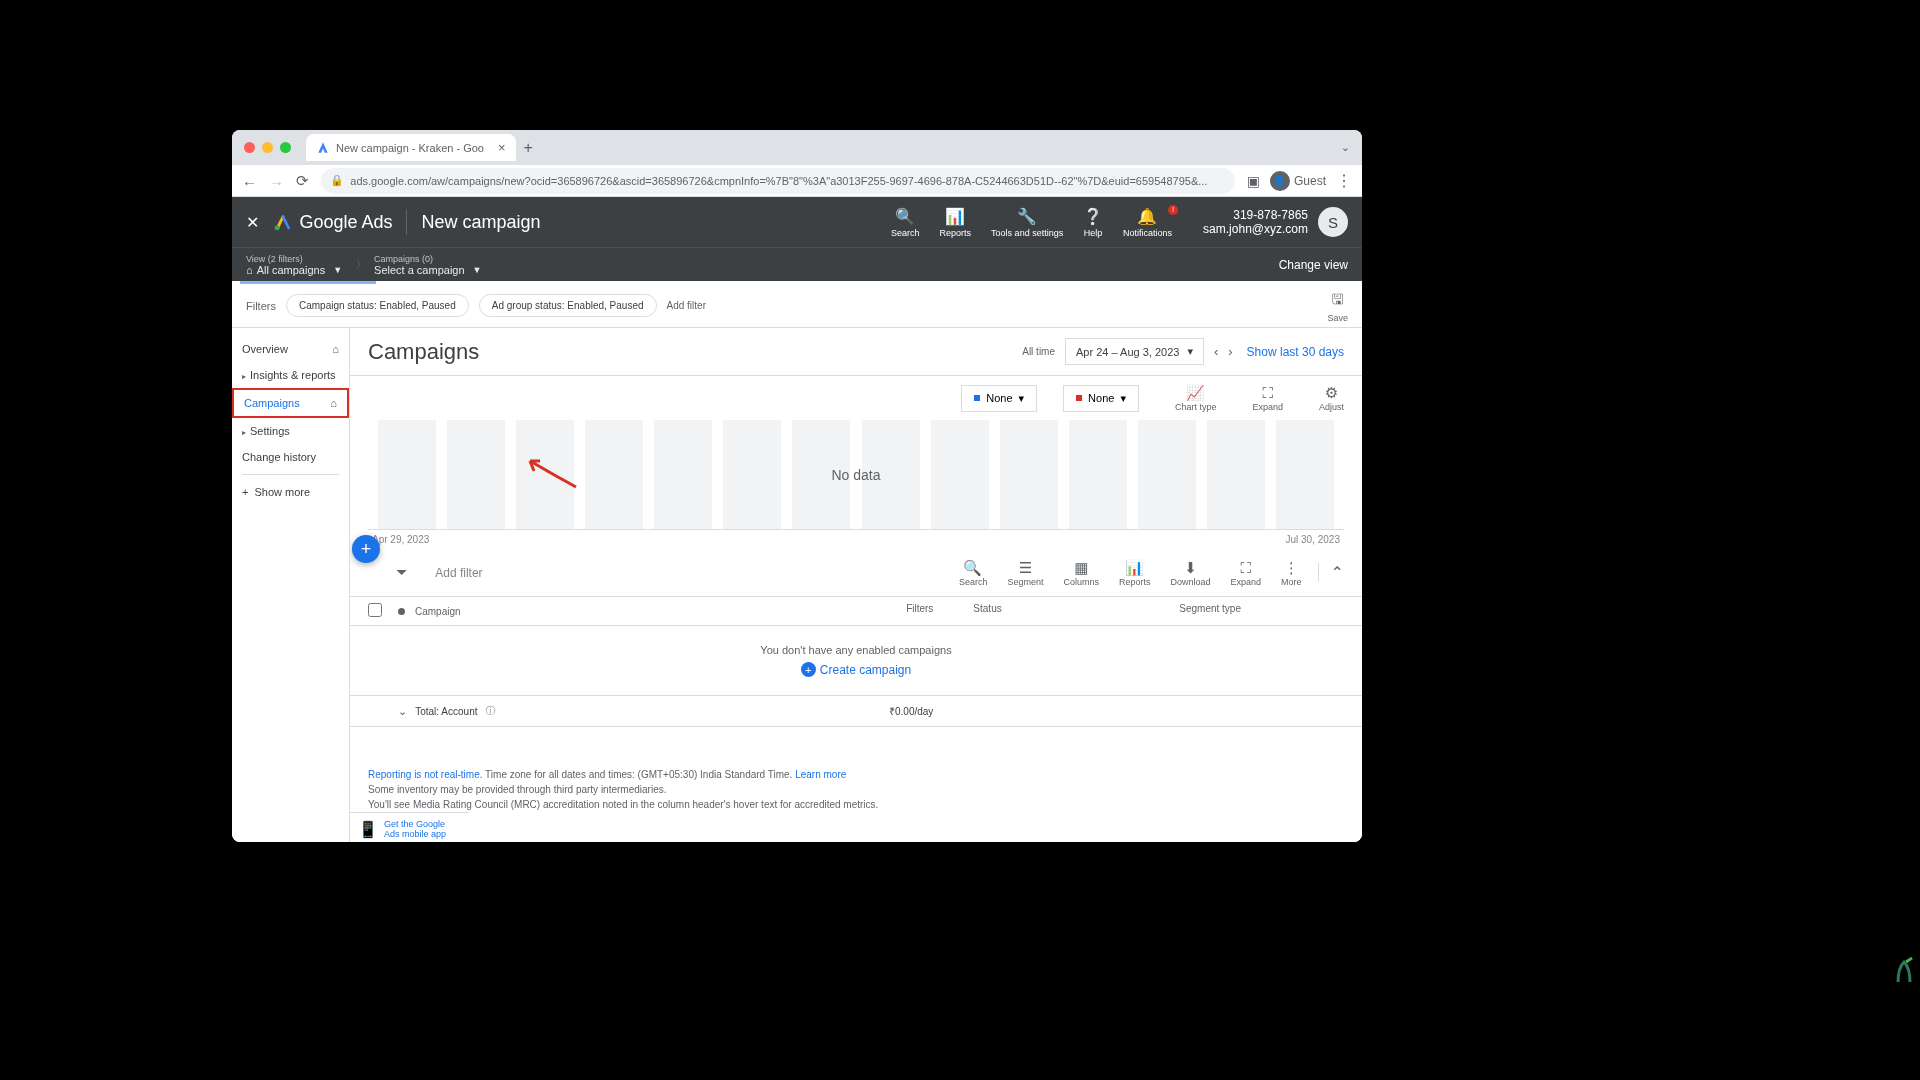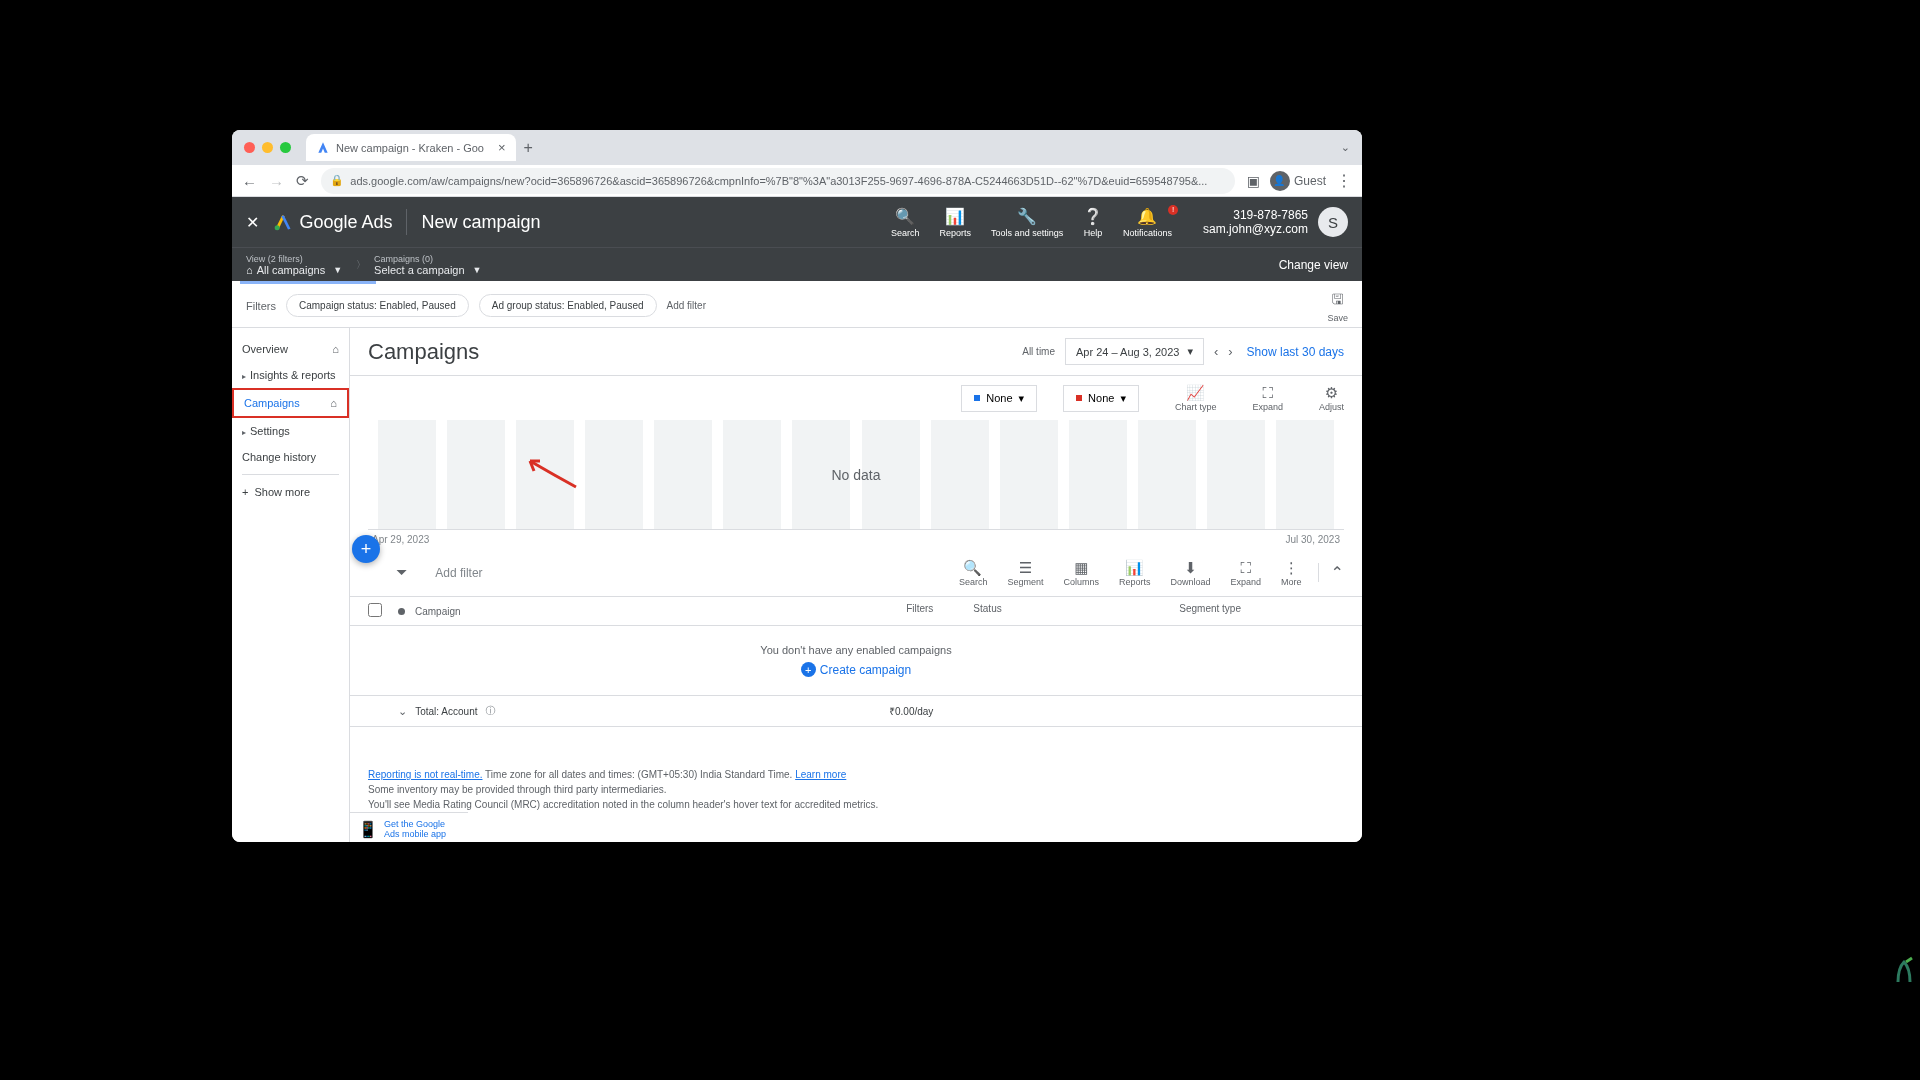--- a/index.html
+++ b/index.html
@@ -96,21 +96,21 @@
 .empty{text-align:center;padding:18px 0;font-size:11px;color:#5f6368}
 .create-link{color:#1a73e8;display:flex;align-items:center;justify-content:center;gap:4px;margin-top:6px;font-size:12px}
 .create-link .plus{width:15px;height:15px;border-radius:50%;background:#1a73e8;color:#fff;display:flex;align-items:center;justify-content:center;font-size:11px}
 .total-row{display:flex;border-top:1px solid #dadce0;border-bottom:1px solid #dadce0;font-size:10px;color:#3c4043;padding:8px 18px}
 .total-row .c1{flex:1.6;display:flex;align-items:center;gap:8px;padding-left:30px}
 .total-row .chev{font-size:11px;color:#5f6368}
 .total-row .info{font-size:10px;color:#80868b}
 .total-row .c2{flex:1;text-align:right;padding-right:40px}
 .total-row .c3{flex:1}.total-row .c4{flex:.8}
 .footer{padding:40px 18px 8px;font-size:10px;color:#5f6368;line-height:1.5}
-.footer a{color:#1a73e8;text-decoration:underline}
+.footer a{color:#1a73e8;}
 .mobile-promo{position:absolute;left:0;bottom:0;width:118px;background:#fff;border-top:1px solid #dadce0;padding:6px 8px;display:flex;align-items:center;gap:6px;font-size:9px;color:#1a73e8}
 .mobile-promo .ico{font-size:16px}
 .brand-mark{position:absolute;right:-230px;bottom:-40px;color:#2d7a5f}
 input[type=checkbox]{width:14px;height:14px}
 </style>
 </head>
 <body>
 
 <div class="wrap">
 <div class="browser">

